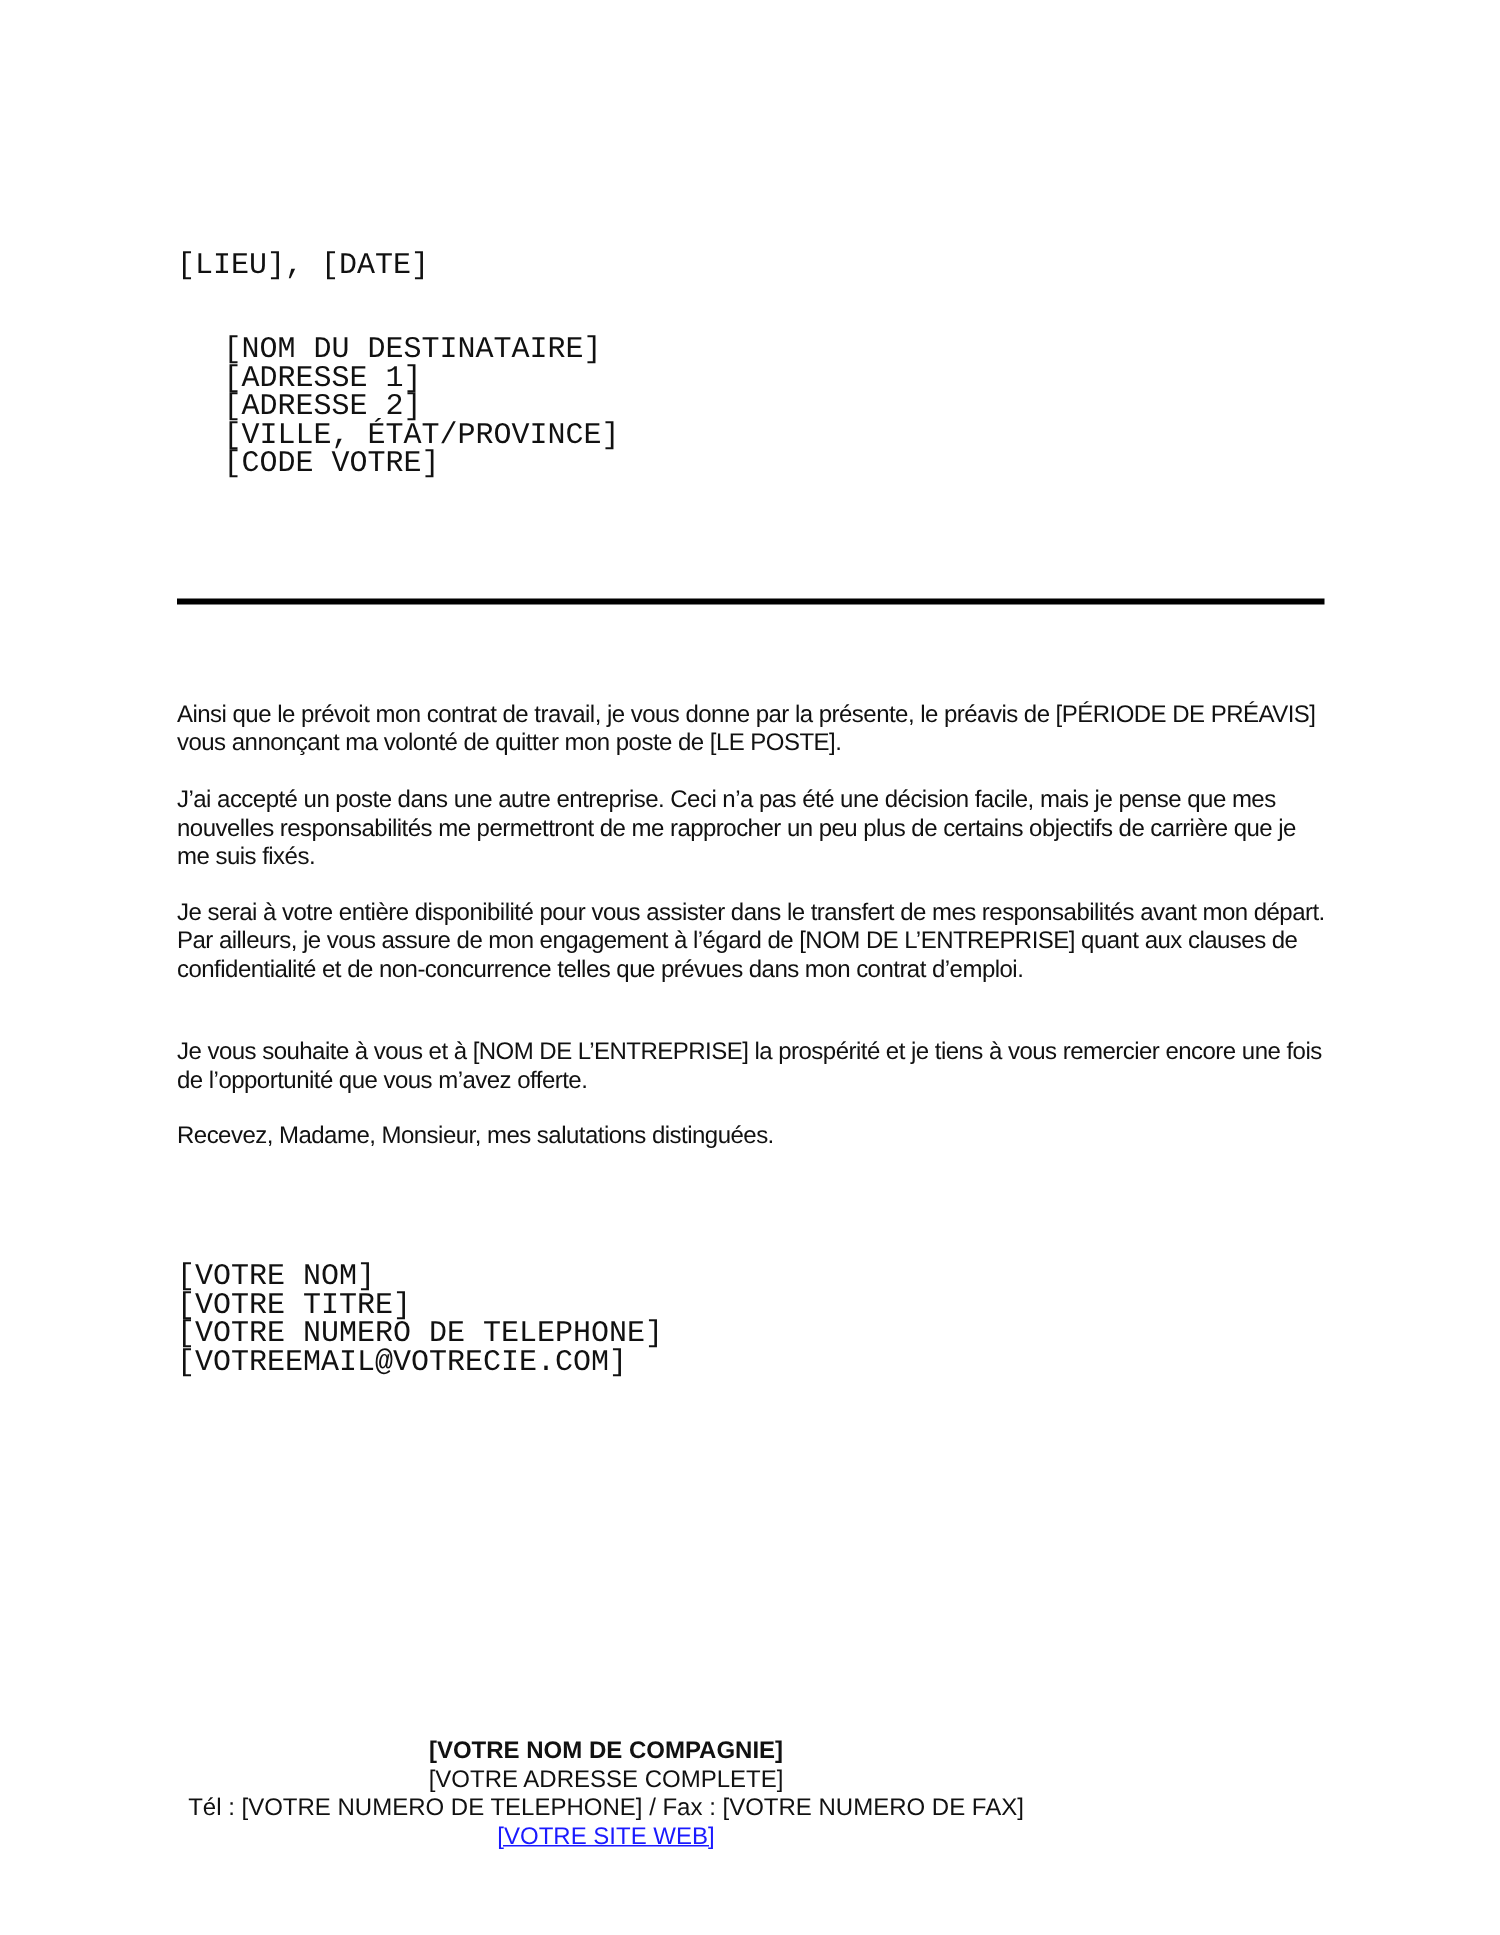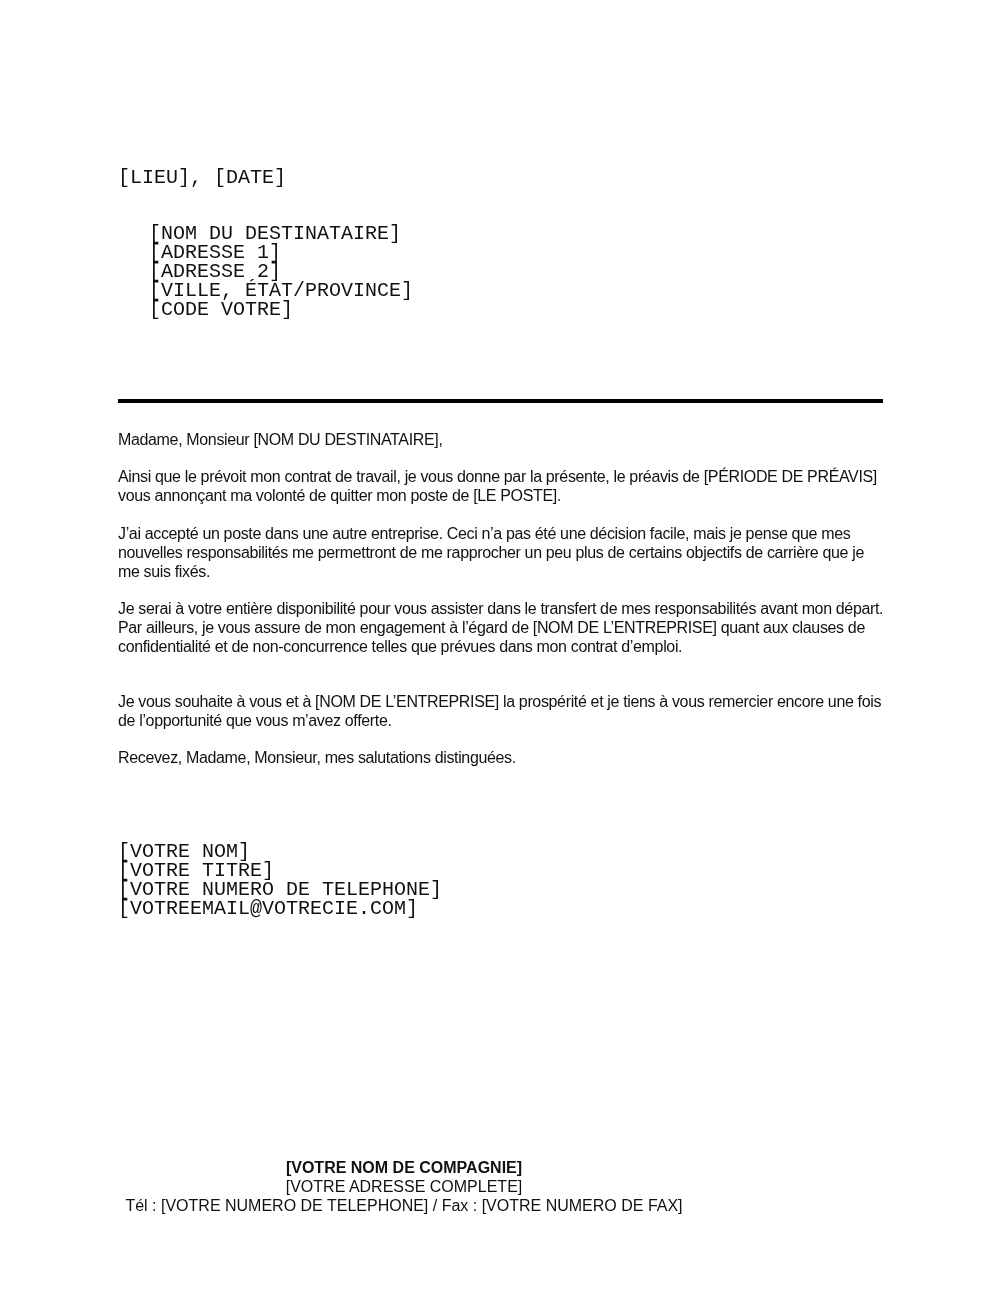--- a/index.html
+++ b/index.html
@@ -49,33 +49,33 @@
   <div class="block recipient">
     <span class="line">[NOM DU DESTINATAIRE]</span>
     <span class="line">[ADRESSE 1]</span>
     <span class="line">[ADRESSE 2]</span>
     <span class="line">[VILLE, ÉTAT/PROVINCE]</span>
     <span class="line">[CODE VOTRE]</span>
   </div>
 
   <div class="rule"></div>
 
-  <div class="body-text salutation">Madame, Monsieur [NOM DU DESTINATAIRE],</div>
   <div class="body-text p2">J’ai accepté un poste dans une autre entreprise. Ceci n’a pas été une décision facile, mais je pense que mes nouvelles responsabilités me permettront de me rapprocher un peu plus de certains objectifs de carrière que je me suis fixés.</div>
   <div class="body-text p1">Ainsi que le prévoit mon contrat de travail, je vous donne par la présente, le préavis de [PÉRIODE DE PRÉAVIS] vous annonçant ma volonté de quitter mon poste de [LE POSTE].</div>
   <div class="body-text p3">Je serai à votre entière disponibilité pour vous assister dans le transfert de mes responsabilités avant mon départ. Par ailleurs, je vous assure de mon engagement à l’égard de [NOM DE L’ENTREPRISE] quant aux clauses de confidentialité et de non-concurrence telles que prévues dans mon contrat d’emploi.</div>
   <div class="body-text closing">Recevez, Madame, Monsieur, mes salutations distinguées.</div>
   <div class="body-text p4">Je vous souhaite à vous et à [NOM DE L’ENTREPRISE] la prospérité et je tiens à vous remercier encore une fois de l’opportunité que vous m’avez offerte.</div>
 
   <div class="block signature">
     <span class="line">[VOTRE NOM]</span>
     <span class="line">[VOTRE TITRE]</span>
     <span class="line">[VOTRE NUMERO DE TELEPHONE]</span>
     <span class="line">[VOTREEMAIL@VOTRECIE.COM]</span>
   </div>
 
   <div class="footer">
     <div class="company">[VOTRE NOM DE COMPAGNIE]</div>
     <div>[VOTRE ADRESSE COMPLETE]</div>
     <div>Tél : [VOTRE NUMERO DE TELEPHONE] / Fax : [VOTRE NUMERO DE FAX]</div>
+    <div><a href="#">[VOTRE SITE WEB]</a></div>
   </div>
 
 </div>
 
 </body></html>

